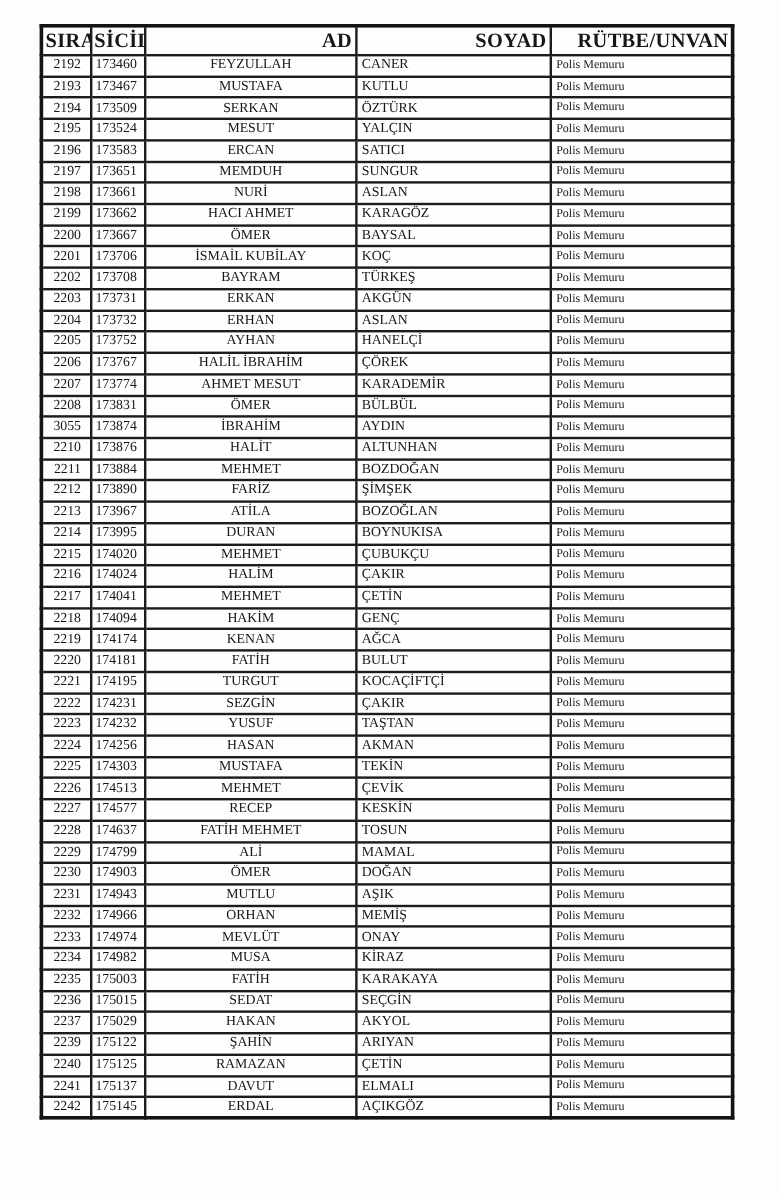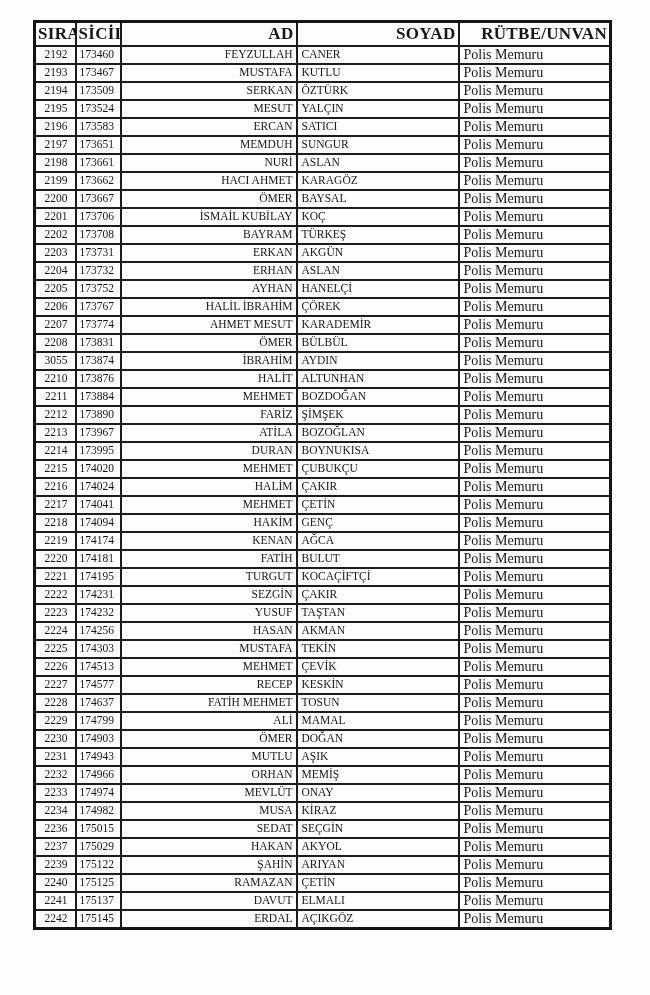--- a/index.html
+++ b/index.html
@@ -52,23 +52,23 @@
     margin-top: 28px;
   }
   tbody td {
     height: 17.73px;
     font-size: 11.5px;
     line-height: 1;
     padding: 1px 3px;
   }
   td.sira  { text-align: right; padding-right: 7px; }
   td.sicil { text-align: left; padding-right: 4px; }
-  td.ad    { text-align: right;  padding-left: 4px; }
+  td.ad    { text-align: center;  padding-left: 4px; }
   td.soyad { text-align: left;  padding-left: 4px; margin-left: 24px; }
-  td.rutbe { text-align: left;  padding-left: 4px; font-size: 14px; }
+  td.rutbe { text-align: left;  padding-left: 4px; font-size: 10px; }
 </style>
 </head>
 <body>
 
 <div class="page">
   <table class="roster">
     <colgroup>
       <col class="c-sira">
       <col class="c-sicil">
       <col class="c-ad">
@@ -380,20 +380,27 @@
           <td class="rutbe">Polis Memuru</td>
         </tr>
         <tr>
           <td class="sira">2234</td>
           <td class="sicil">174982</td>
           <td class="ad">MUSA</td>
           <td class="soyad">KİRAZ</td>
           <td class="rutbe">Polis Memuru</td>
         </tr>
         <tr>
+          <td class="sira">2235</td>
+          <td class="sicil">175003</td>
+          <td class="ad">FATİH</td>
+          <td class="soyad">KARAKAYA</td>
+          <td class="rutbe">Polis Memuru</td>
+        </tr>
+        <tr>
           <td class="sira">2236</td>
           <td class="sicil">175015</td>
           <td class="ad">SEDAT</td>
           <td class="soyad">SEÇGİN</td>
           <td class="rutbe">Polis Memuru</td>
         </tr>
         <tr>
           <td class="sira">2237</td>
           <td class="sicil">175029</td>
           <td class="ad">HAKAN</td>

